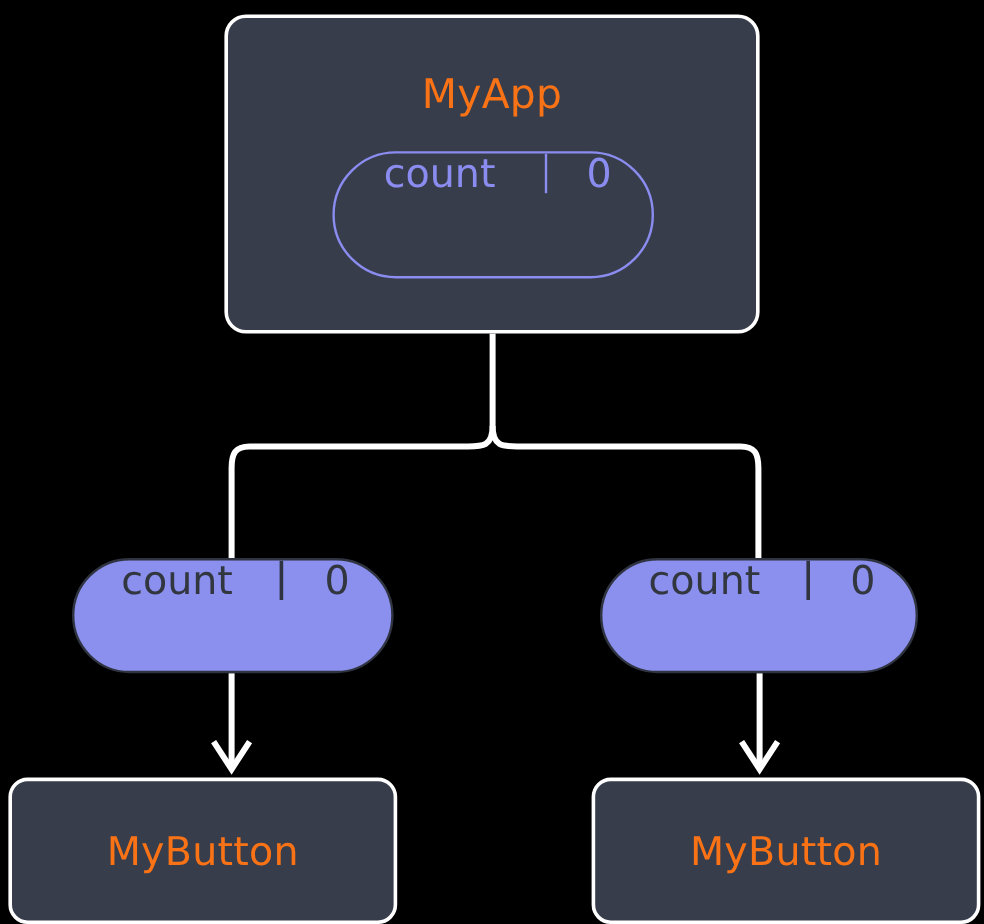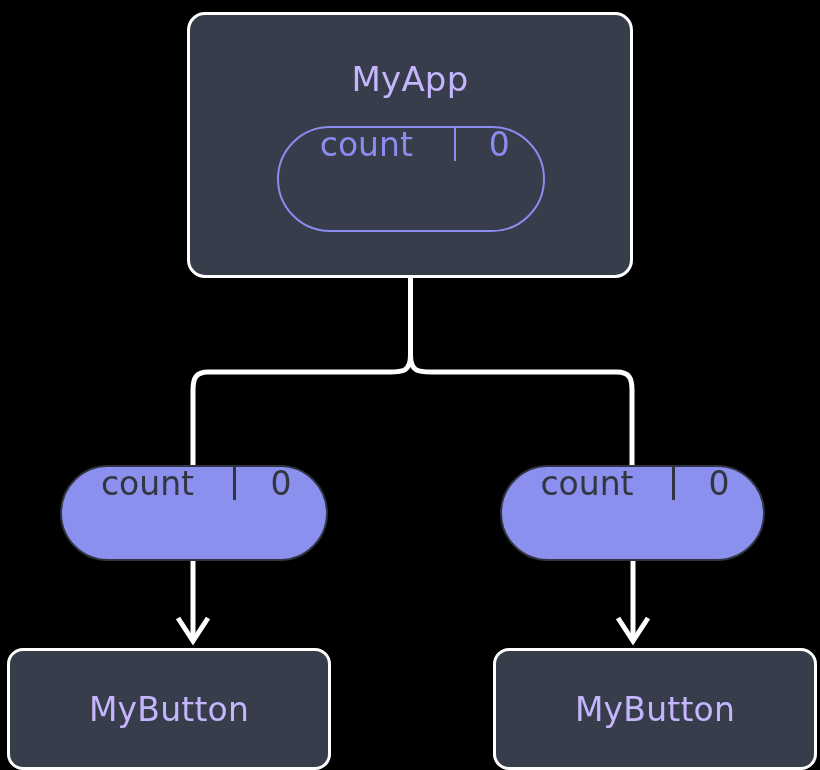--- a/index.html
+++ b/index.html
@@ -34,21 +34,21 @@
     position: absolute;
     background: #373d4b;
     border: 3px solid #ffffff;
     border-radius: 16px;
     box-sizing: border-box;
     display: flex;
     flex-direction: column;
     align-items: center;
   }
   .comp-title {
-    color: #c4b5fd;
+    color: #f97316;
     font-size: 34px;
     line-height: 1;
     letter-spacing: 0.2px;
     white-space: nowrap;
   }
 
   #root-box {
     left: 187px;
     top: 12px;
     width: 446px;

